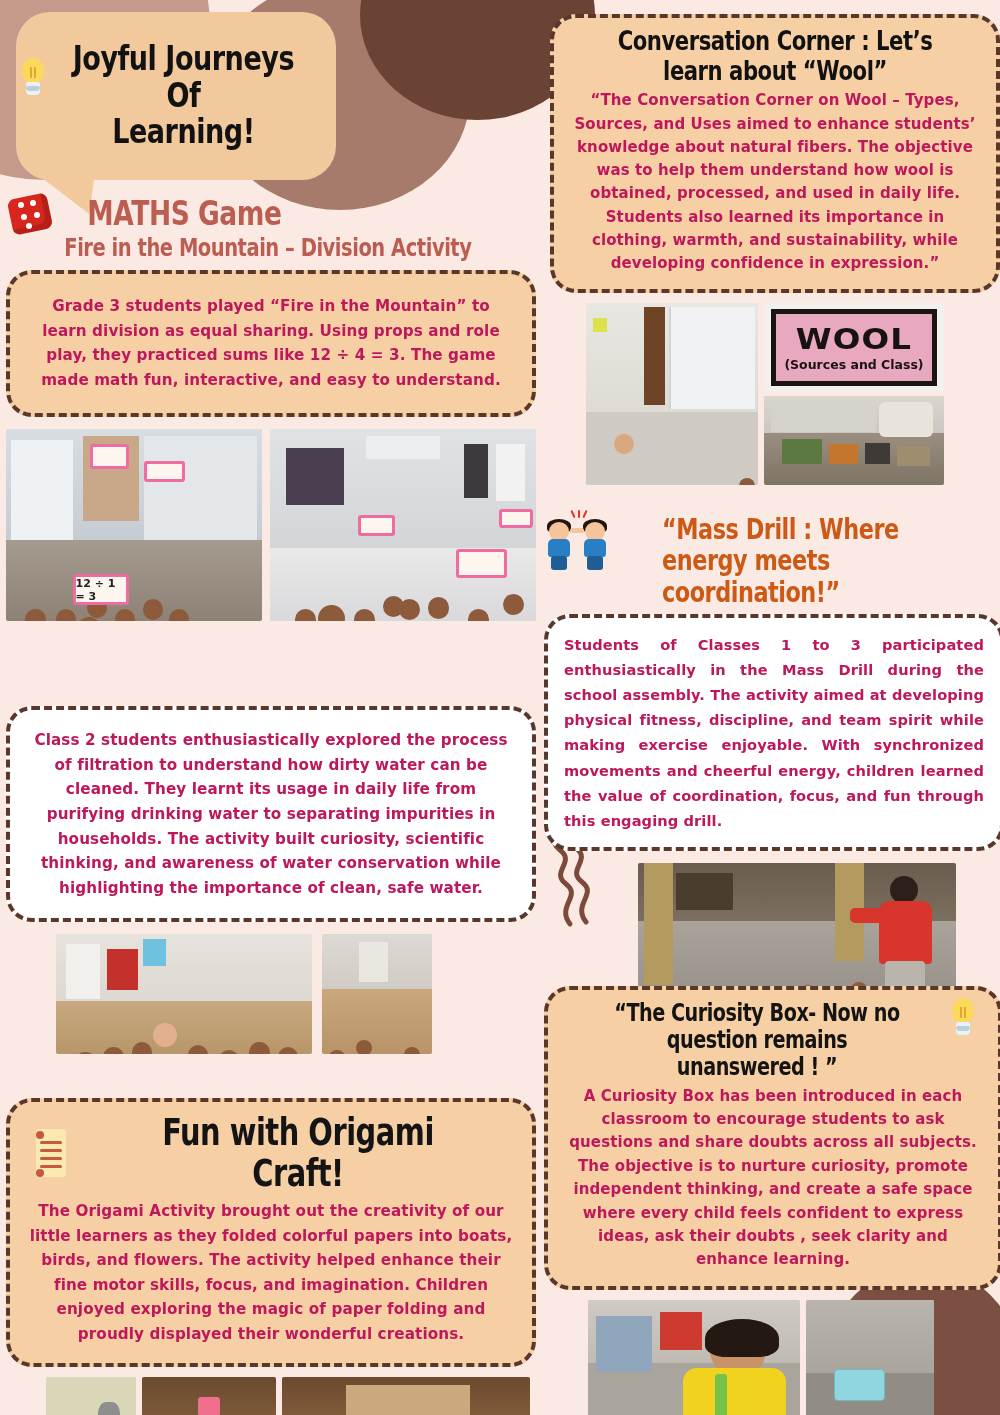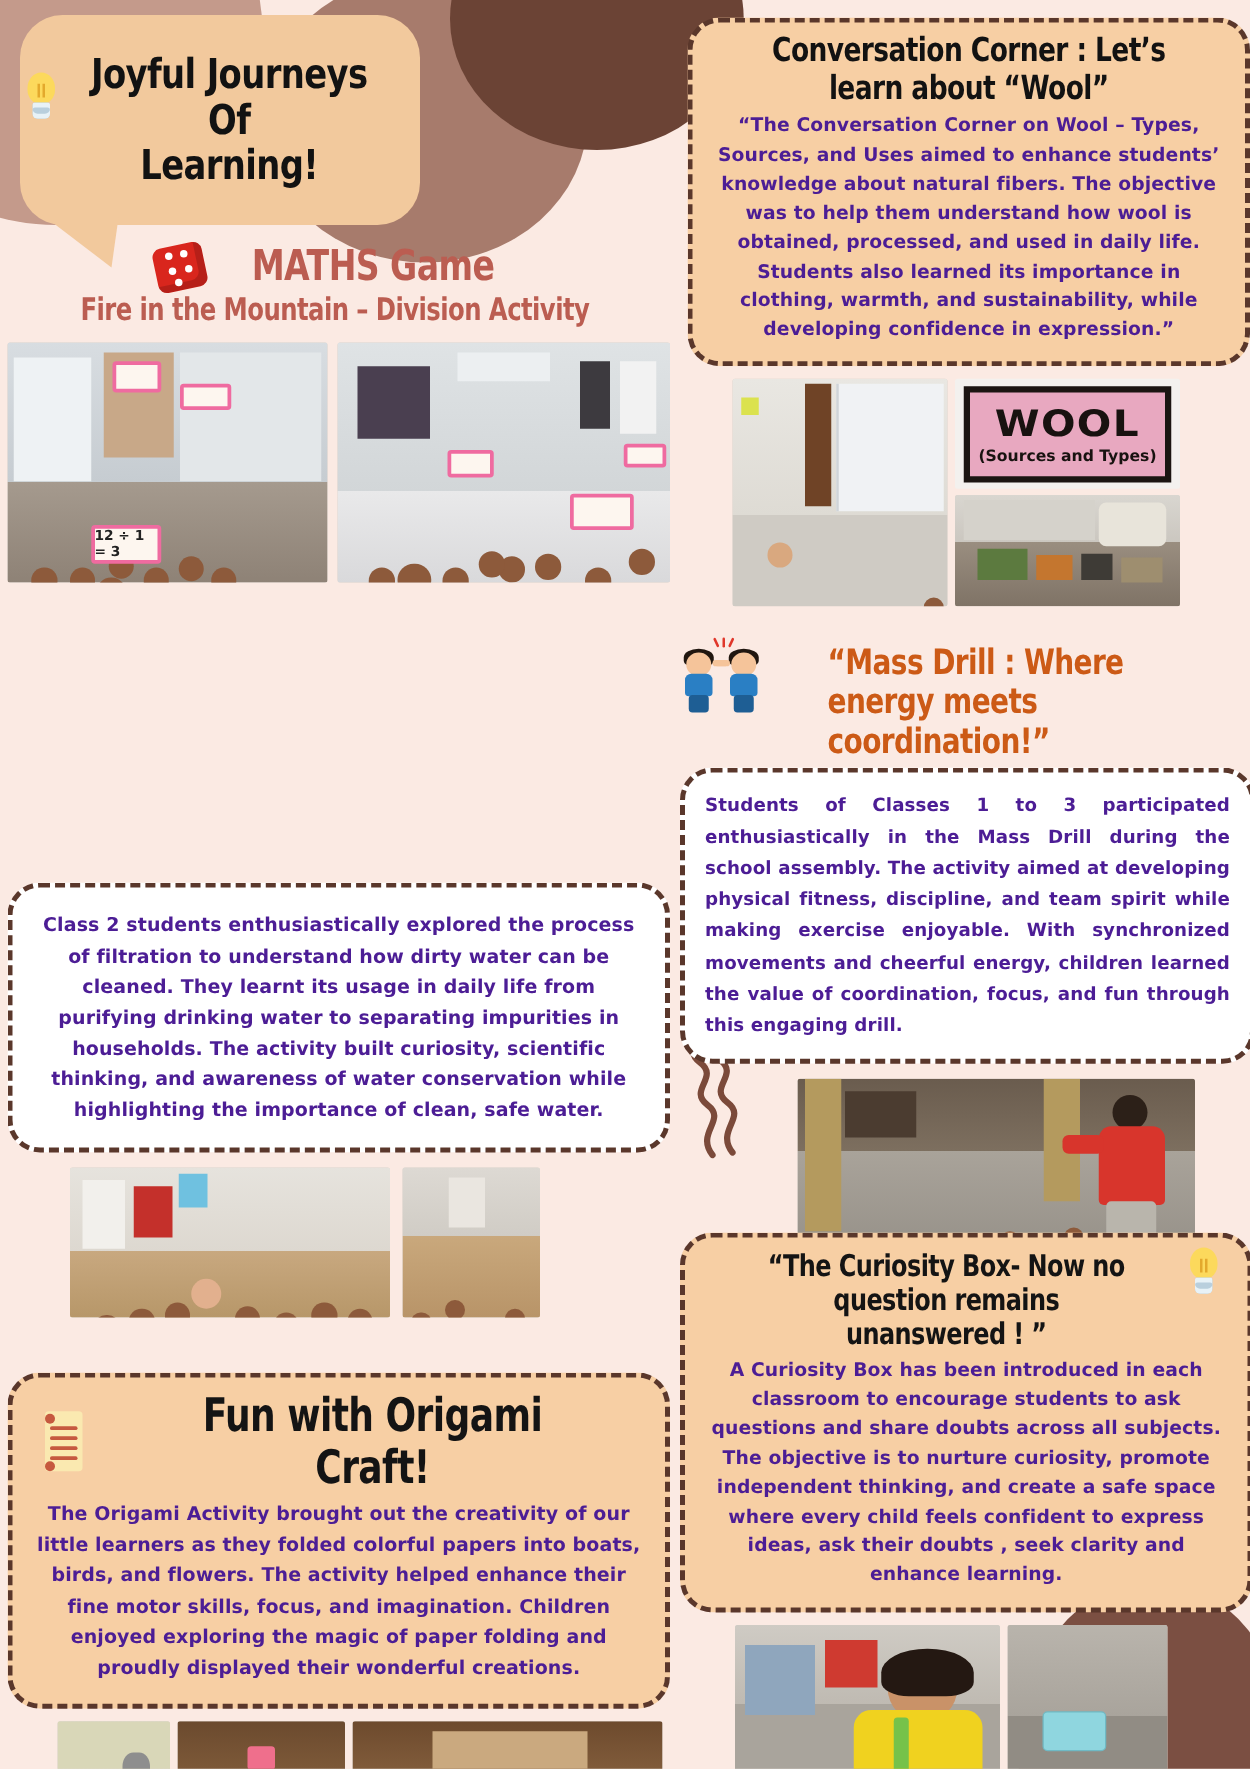--- a/index.html
+++ b/index.html
@@ -37,21 +37,21 @@
     padding: 14px 18px;
     text-align: center;
   }
   .card.peach { background: #f7cfa4; }
   .card.white { background: #ffffff; }
 
   .body-text {
     font-family: "DejaVu Sans", sans-serif;
     font-size: 15.2px;
     line-height: 1.62;
-    color: #4c1d95;
+    color: #be185d;
     font-weight: 600;
     letter-spacing: .1px;
   }
   .body-text.justify { text-align: justify; text-align-last: left; }
 
   
   #headline-bubble {
     position: absolute; left: 10px; top: 12px;
     width: 320px; height: 168px;
     background: #f2c99d;
@@ -88,21 +88,21 @@
     transform: scaleX(.78);
   }
   .t-maths    { font-size: 34px; color: #bb5d51; }
   .t-maths-sub{ font-size: 25px; color: #bb5d51; }
   .t-science  { font-size: 31px; color: #d2610f; }
   .t-origami  { font-size: 37px; color: #141414; }
   .t-wool     { font-size: 26.5px; color: #121212; }
   .t-drill    { font-size: 28px; color: #cc5a16; }
   .t-curio    { font-size: 24px; color: #141414; }
 
-  .title-row { display: flex; align-items: center; justify-content: center; gap: 4px; }
+  .title-row { display: flex; align-items: center; gap: 4px; }
 
   
   .photos { display: flex; gap: 8px; }
   .ph {
     position: relative; overflow: hidden;
     background: #d9d2cb; border-radius: 2px;
     flex: none;
   }
   .ph .sky   { position:absolute; inset:0; }
   .kid {
@@ -264,20 +264,23 @@
         <span class="pip" style="left:12px; top:12px;"></span>
         <span class="pip" style="left:24px; top:10px;"></span>
         <span class="pip" style="left:15px; top:24px;"></span>
         <span class="pip" style="left:28px; top:22px;"></span>
         <span class="pip" style="left:20px; top:33px;"></span>
       </span>
       <span class="sect-title t-maths">MATHS Game</span>
     </div>
     <div class="sect-title t-maths-sub" style="margin-top:-2px;">Fire in the Mountain – Division Activity</div>
 
+    <div class="card peach" style="margin-top:8px; padding:20px 26px;">
+      <p class="body-text">Grade 3 students played “Fire in the Mountain” to learn division as equal sharing. Using props and role play, they practiced sums like 12 ÷ 4 = 3. The game made math fun, interactive, and easy to understand.</p>
+    </div>
 
     <div class="photos" style="margin-top:12px;">
 
       <div class="ph" style="width:256px; height:192px;">
         <div class="sky" style="background:linear-gradient(#d8dde1,#c6ccd1 58%,#a59a8e 58%,#8e8276);"></div>
         <div style="position:absolute;left:2%;top:6%;width:24%;height:52%;background:#eef2f4;"></div>
         <div style="position:absolute;left:30%;top:4%;width:22%;height:44%;background:#c8a888;"></div>
         <div style="position:absolute;left:54%;top:4%;width:44%;height:54%;background:#e3e7e9;"></div>
         <div class="signcard" style="left:33%; top:8%; width:15%; height:13%;"></div>
         <div class="signcard" style="left:54%; top:17%; width:16%; height:11%;"></div>
@@ -585,21 +588,21 @@
             <span class="hair"></span>
             <span class="head"></span>
             <span class="torso"></span>
           </div>
       </div>
       <div style="display:flex; flex-direction:column; gap:5px;">
         <div class="ph" style="width:180px; height:88px; background:#f3f1ee;">
           <div class="woolsign">
             <div class="inner">
               <div class="big">WOOL</div>
-              <div class="small">(Sources and Types)</div>
+              <div class="small">(Sources and Class)</div>
             </div>
           </div>
         </div>
         <div class="ph" style="width:180px; height:89px;">
           <div class="sky" style="background:linear-gradient(#d9d6d0,#cbc7c0 42%,#9a8e80 42%,#7f7366);"></div>
           <div style="position:absolute;left:4%;top:4%;width:58%;height:36%;background:#d5d2cb;"></div>
           <div style="position:absolute;left:64%;top:6%;width:30%;height:40%;background:#e8e4da;border-radius:6px;"></div>
           <div style="position:absolute;left:10%;top:48%;width:22%;height:28%;background:#5c7a3f;"></div>
           <div style="position:absolute;left:36%;top:54%;width:16%;height:22%;background:#c4762f;"></div>
           <div style="position:absolute;left:56%;top:52%;width:14%;height:24%;background:#3e3b36;"></div>

